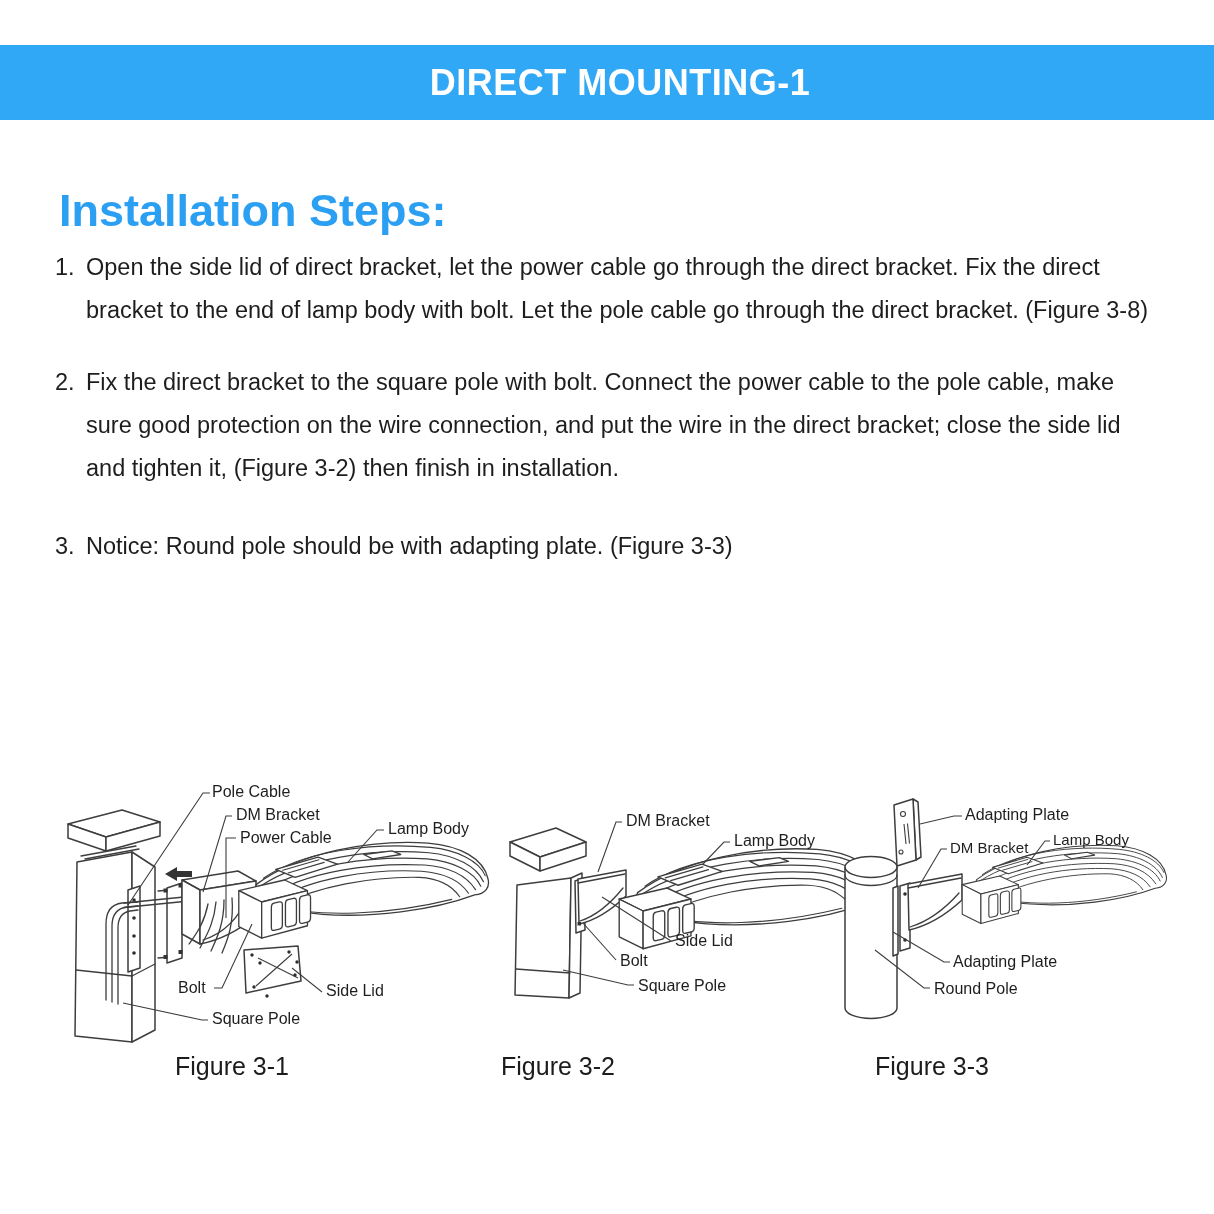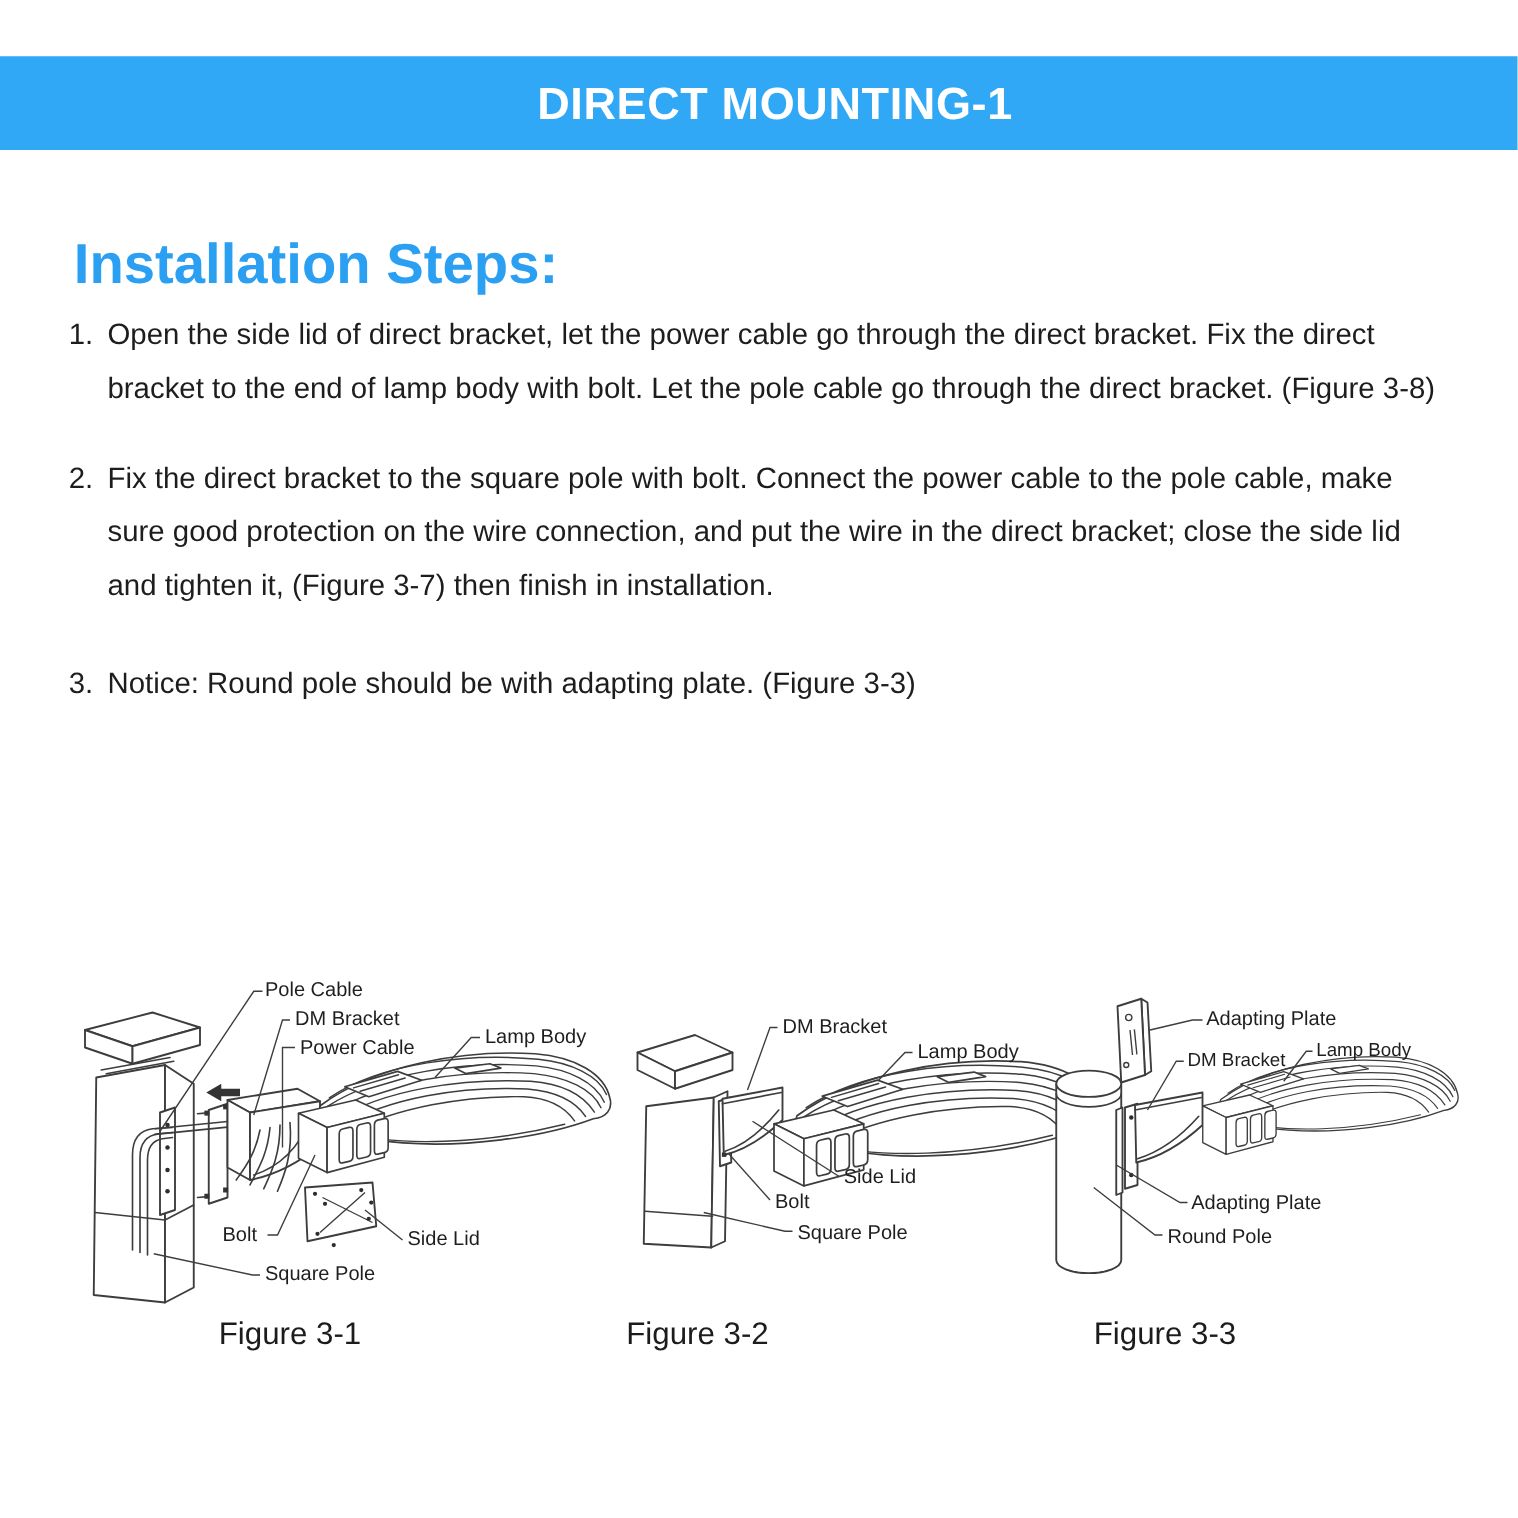--- a/index.html
+++ b/index.html
@@ -94,21 +94,21 @@
   <h2 class="heading">Installation Steps:</h2>
 
   <div class="steps">
     <div class="step">
       <span class="step-num">1.</span>
       <span class="step-text">Open the side lid of direct bracket, let the power cable go through the direct bracket. Fix the direct bracket to the end of lamp body with bolt. Let the pole cable go through the direct bracket. (Figure 3-8)</span>
     </div>
     <div class="gap-a"></div>
     <div class="step">
       <span class="step-num">2.</span>
-      <span class="step-text">Fix the direct bracket to the square pole with bolt. Connect the power cable to the pole cable, make sure good protection on the wire connection, and put the wire in the direct bracket; close the side lid and tighten it, (Figure 3-7) then finish in installation.</span>
+      <span class="step-text">Fix the direct bracket to the square pole with bolt. Connect the power cable to the pole cable, make sure good protection on the wire connection, and put the wire in the direct bracket; close the side lid and tighten it, (Figure 3-2) then finish in installation.</span>
     </div>
     <div class="gap-b"></div>
     <div class="step">
       <span class="step-num">3.</span>
       <span class="step-text">Notice: Round pole should be with adapting plate. (Figure 3-3)</span>
     </div>
   </div>
 
   <div class="figures">
 

